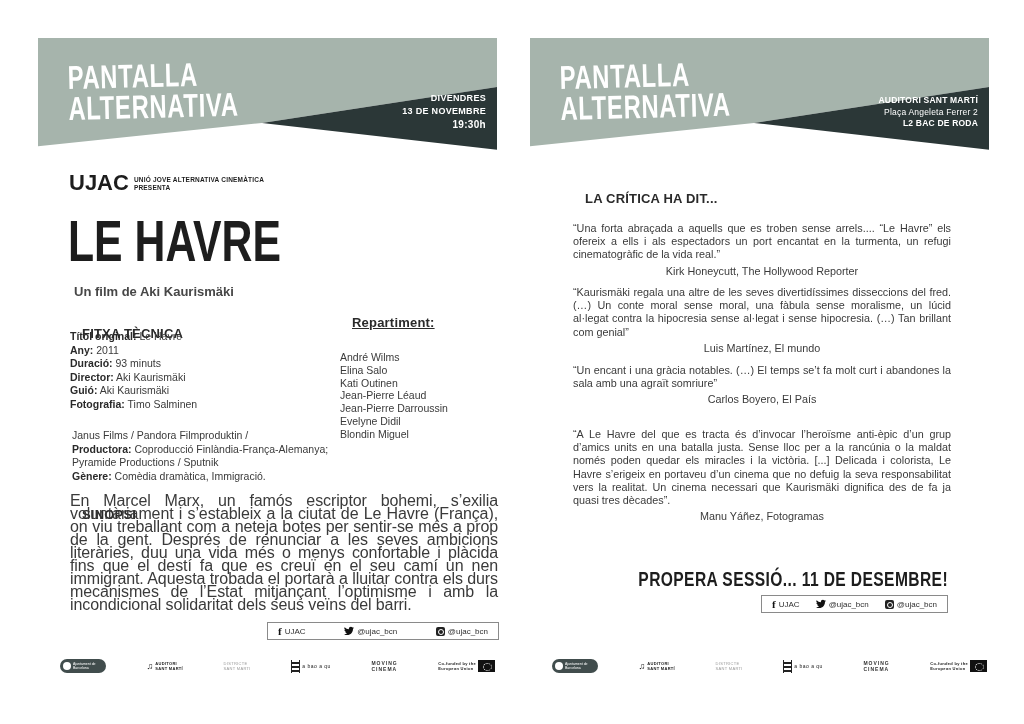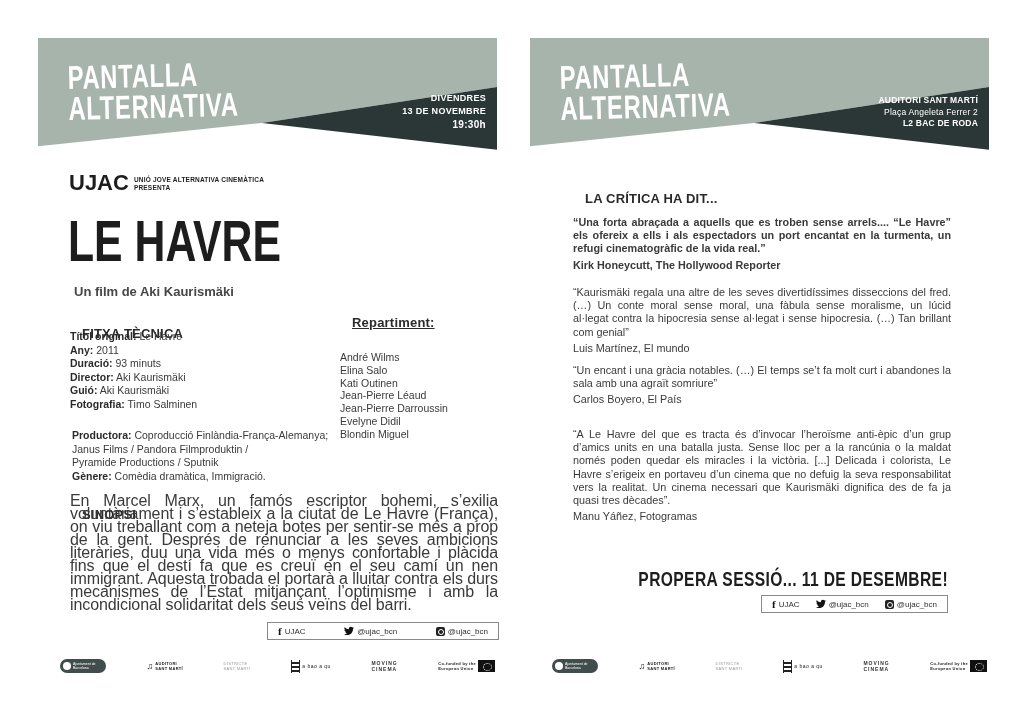--- a/index.html
+++ b/index.html
@@ -43,22 +43,22 @@
   #cast-head { position:absolute; left:302px; top:277px;text-decoration:underline; }
   #cast-list { position:absolute; left:302px; top:313px; font-size:10.5px; line-height:12.8px; }
   .prod { position:absolute; left:34px; top:391px; font-size:10.5px; line-height:13.5px; }
   #sinopsi-head { position:absolute; left:32px; top:469px; }
   #sinopsi-text { position:absolute; left:32px; top:456px; width:428px; font-size:16px;
     line-height:13px; text-align:justify; letter-spacing:-.1px; }
 
   
   #critica-head { position:absolute; left:43px; top:153px; }
   .quote { position:absolute; left:43px; width:378px; font-size:10.8px; line-height:13.2px; text-align:justify; }
-  .attribution { text-align:left; margin-top:3px; }
-  #quote-0 { top:178px;font-weight:bold; } #quote-1 { top:248px; } #quote-2 { top:326px; } #quote-3 { top:390px; }
+  .attribution { text-align:center; margin-top:3px; }
+  #quote-0 { top:184px; } #quote-1 { top:248px; } #quote-2 { top:326px; } #quote-3 { top:390px; }
   .propera { position:absolute; right:41px; top:530px; font-size:20px; font-weight:bold;
     color:#1d1d1d; text-align:right; }
   .propera .cond { transform:scaleX(.78); transform-origin:right center; letter-spacing:.5px; }
 
   
   .social-box { position:absolute; height:18px; border:1px solid #8a8a8a; display:flex;
     align-items:center; justify-content:space-between; padding:0 10px; font-size:8px; color:#2f2f2f; }
   #sheet-left .social-box { left:229px; top:584px; width:232px; }
   #sheet-right .social-box { left:231px; top:557px; width:187px; }
   .social-item { display:flex; align-items:center; gap:3px; }
@@ -135,22 +135,22 @@
       <div>André Wilms</div>
       <div>Elina Salo</div>
       <div>Kati Outinen</div>
       <div>Jean-Pierre Léaud</div>
       <div>Jean-Pierre Darroussin</div>
       <div>Evelyne Didil</div>
       <div>Blondin Miguel</div>
     </div>
 
     <div class="prod">
+      <div>Janus Films / Pandora Filmproduktin /</div>
       <div><b>Productora:</b><span> Coproducció Finlàndia-França-Alemanya;</span></div>
-      <div>Janus Films / Pandora Filmproduktin /</div>
       <div>Pyramide Productions / Sputnik</div>
       <div><b>Gènere:</b><span> Comèdia dramàtica, Immigració.</span></div>
     </div>
 
     <div class="h-small" id="sinopsi-head">SINOPSI</div>
     <div id="sinopsi-text">En Marcel Marx, un famós escriptor bohemi, s’exilia voluntàriament i s’estableix a la ciutat de Le Havre (França), on viu treballant com a neteja botes per sentir-se més a prop de la gent. Després de renunciar a les seves ambicions literàries, duu una vida més o menys confortable i plàcida fins que el destí fa que es creuï en el seu camí un nen immigrant. Aquesta trobada el portarà a lluitar contra els durs mecanismes de l’Estat mitjançant l’optimisme i amb la incondicional solidaritat dels seus veïns del barri.</div>
 
     <div class="social-box">
       <span class="social-item">
         <span class="fb-icon">f</span>

